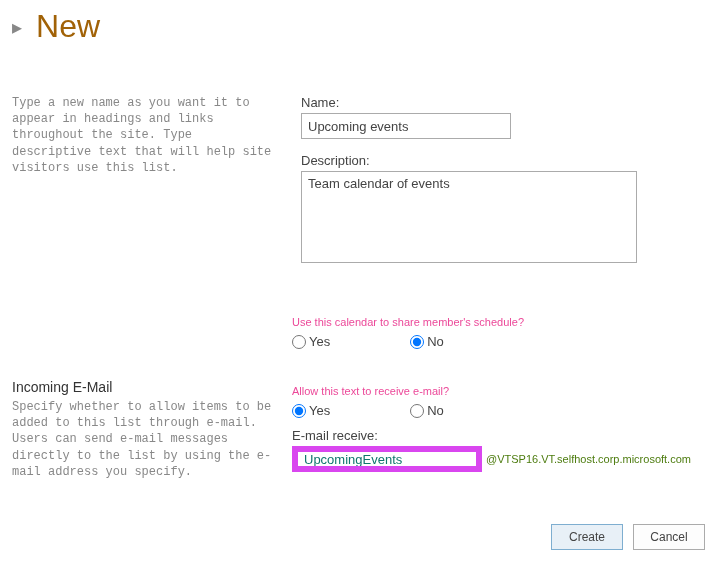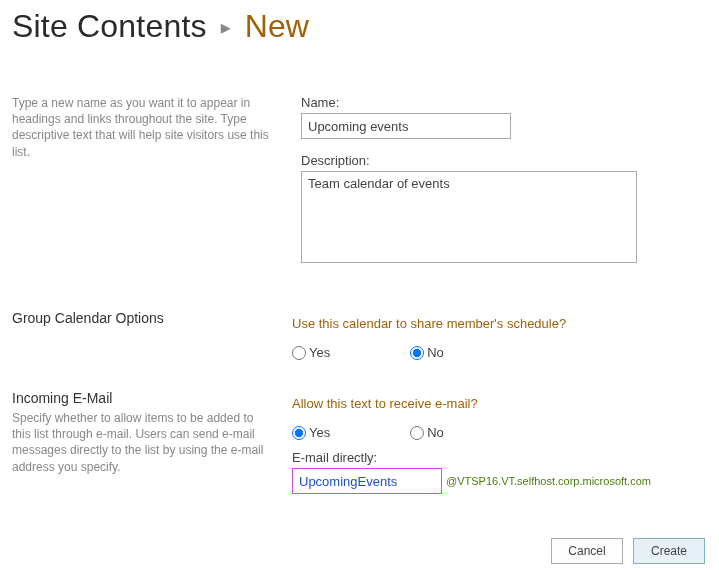--- a/index.html
+++ b/index.html
@@ -56,20 +56,21 @@
     .section-title {
       font-size: 14px;
       color: #333;
       margin-bottom: 4px;
       font-weight: 400;
     }
     .section-desc {
       font-size: 12px;
       color: #888;
       line-height: 1.35;
+      font-family: Liberation Mono, monospace;
     }
     .field-label {
       font-size: 13px;
       color: #444;
       margin-bottom: 3px;
     }
     .text-input {
       width: 210px;
       height: 26px;
       border: 1px solid #ababab;
@@ -85,47 +86,47 @@
       padding: 4px 6px;
       font-size: 13px;
       font-family: inherit;
       color: #444;
       resize: none;
     }
     .field-block { margin-bottom: 14px; margin-left: 9px; }
     .radio-row {
       display: flex;
       gap: 80px;
-      margin-top: 14px;
+      margin-top: 6px;
       align-items: flex-start;
     }
     .radio-opt {
       display: flex;
       align-items: center;
       gap: 3px;
       font-size: 13px;
       color: #444;
     }
     .radio-opt input[type=radio] {
       width: 14px;
       height: 14px;
     }
     .email-row {
       display: flex;
       align-items: center;
       gap: 4px;
     }
     .email-input {
-      width: 150px;
+      width: 190px;
       height: 26px;
-      border: 1px solid #d946ef;
+      border: 6px solid #d946ef;
       padding: 2px 6px;
       font-size: 13px;
       font-family: inherit;
-      color: #1d4ed8;
+      color: #0f766e;
     }
     .email-suffix {
       font-size: 11px;
       color: #4d7c0f;
       white-space: nowrap;
     }
 
     .button-row {
       display: flex;
       justify-content: flex-end;
@@ -141,33 +142,32 @@
       font-size: 12px;
       font-family: inherit;
       color: #444;
       cursor: pointer;
     }
     .btn.primary {
       background: #e8f0f7;
       border-color: #7eaed0;
     }
     .question-label {
-      font-size: 13px;
-      color: #a16207;
+      font-size: 11px;
+      color: #ec4899;
       margin-bottom: 4px;
       margin-top: 6px;
     }
   </style>
 </head>
 <body>
 
 <div class="page">
 
   <div class="breadcrumb">
-    <span class="breadcrumb-root">Site Contents</span>
     <span class="breadcrumb-sep">▸</span>
     <span class="breadcrumb-current">New</span>
   </div>
 
   <div class="section">
     <div class="left-col">
       <div class="section-desc">Type a new name as you want it to appear in headings and links throughout the site. Type descriptive text that will help site visitors use this list.</div>
     </div>
     <div class="right-col">
       <div class="field-block">
@@ -176,21 +176,20 @@
       </div>
       <div class="field-block">
         <div class="field-label">Description:</div>
         <textarea class="textarea-input" style="">Team calendar of events</textarea>
       </div>
     </div>
   </div>
 
   <div class="section">
     <div class="left-col">
-      <div class="section-title">Group Calendar Options</div>
     </div>
     <div class="right-col">
       <div class="question-label">Use this calendar to share member's schedule?</div>
       <div class="radio-row">
         <label class="radio-opt">
           <input type="radio" name="gcal" style="">
           <span>Yes</span>
         </label>
         <label class="radio-opt">
           <input type="radio" name="gcal" checked="" style="">
@@ -210,26 +209,26 @@
       <div class="radio-row" style="margin-bottom:10px;">
         <label class="radio-opt">
           <input type="radio" name="iemail" checked="" style="">
           <span>Yes</span>
         </label>
         <label class="radio-opt">
           <input type="radio" name="iemail" style="">
           <span>No</span>
         </label>
       </div>
-      <div class="field-label">E-mail directly:</div>
+      <div class="field-label">E-mail receive:</div>
       <div class="email-row">
         <input type="text" class="email-input" value="UpcomingEvents" style="">
         <span class="email-suffix">@VTSP16.VT.selfhost.corp.microsoft.com</span>
       </div>
     </div>
   </div>
 
   <div class="button-row">
+    <button class="btn primary">Create</button>
     <button class="btn">Cancel</button>
-    <button class="btn primary">Create</button>
   </div>
 
 </div>
 
 </body></html>

